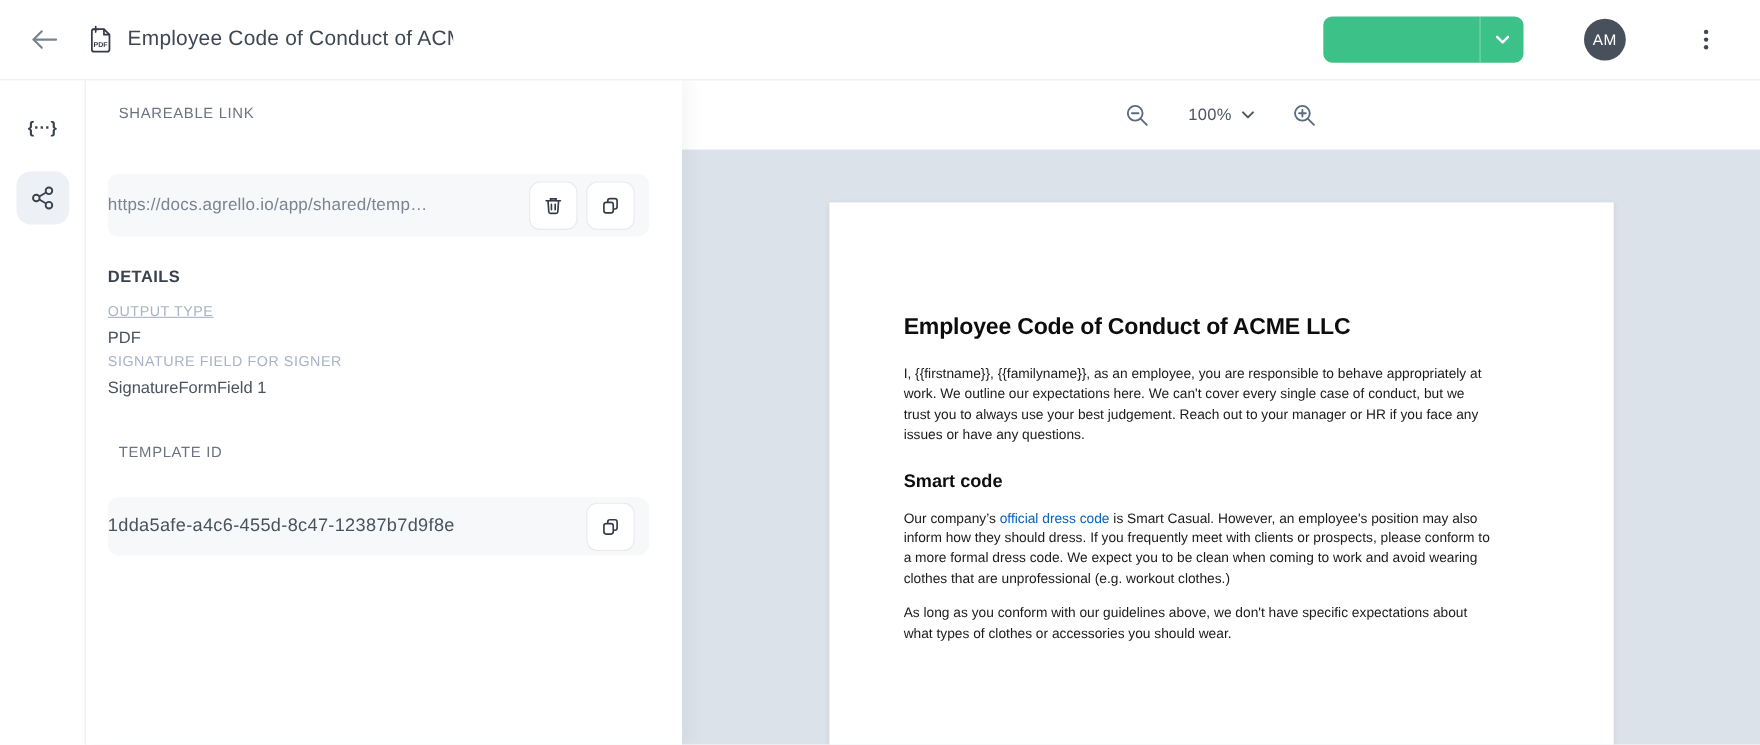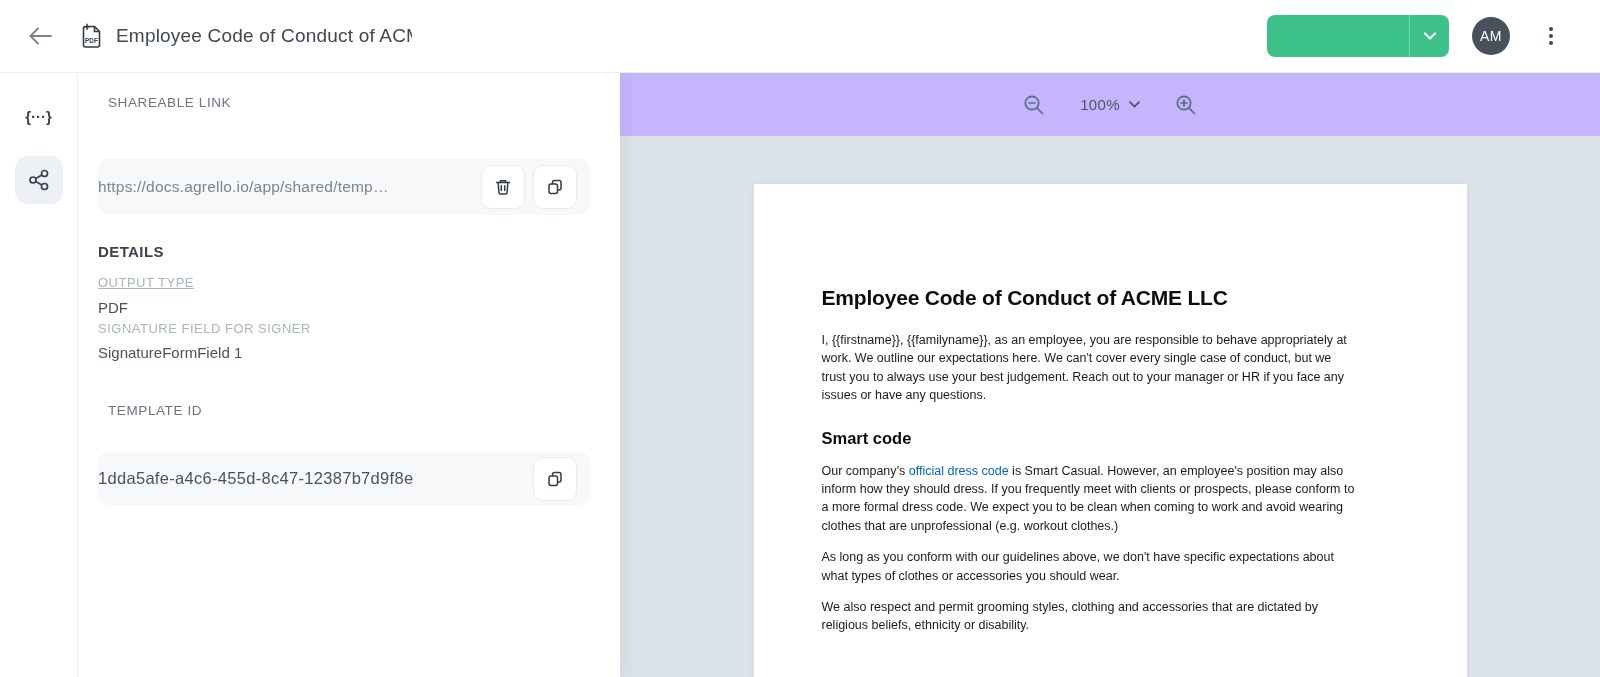--- a/index.html
+++ b/index.html
@@ -7,21 +7,21 @@
     font-family:"Liberation Sans", sans-serif; -webkit-font-smoothing:antialiased; }
 
   
   .topbar { height:73px; background:#fff; border-bottom:1px solid #ebedf0;
     display:flex; align-items:center; position:relative; z-index:5; }
   .back-btn { margin-left:24px; width:32px; height:32px; display:flex; align-items:center;
     justify-content:center; cursor:pointer; }
   .file-icon { margin-left:22px; display:flex; align-items:center; }
   .doc-name { margin-left:12px; width:296px; font-size:19px; color:#3e4753;
     white-space:nowrap; overflow:hidden; letter-spacing:.2px; }
-  .topbar-right { margin-left:auto; display:flex; align-items:center; }
+  .topbar-right { margin-left:auto; display:flex; align-items:center;gap:32px; }
   .use-template { display:flex; height:42px; border-radius:8px; overflow:hidden; cursor:pointer; }
   .use-template .main { width:142px; display:flex; align-items:center; justify-content:center;
     color:#fff; font-size:13px; letter-spacing:1.2px; font-weight:bold; }
   .use-template .caret { width:40px; display:flex; align-items:center; justify-content:center;
     border-left:1px solid rgba(255,255,255,.35); }
   .avatar { margin-left:23px; width:38px; height:38px; border-radius:50%;
     display:flex; align-items:center; justify-content:center;
     color:#fff; font-size:14px; letter-spacing:.5px; cursor:pointer; }
   .kebab { margin-left:35px; margin-right:43px; display:flex; flex-direction:column;
     gap:3px; cursor:pointer; padding:4px; }
@@ -58,21 +58,21 @@
   .sq-btn:last-child { margin-right:13px; }
   .details-h { position:absolute; left:20px; top:170px; font-size:15px; font-weight:bold;
     color:#39424e; letter-spacing:.4px; }
   .mini-label { position:absolute; left:20px; font-size:13px; color:#a8b4c4; letter-spacing:.5px; }
   .mini-value { position:absolute; left:20px; font-size:15px; color:#49525e; }
   .lbl-output { top:202px;text-decoration:underline; }  .val-output { top:226px; }
   .lbl-sig { top:248px; }     .val-sig { top:271px; }
 
   
   .viewer { flex:1; background:#dce2e9; display:flex; flex-direction:column; min-width:0; }
-  .viewer-toolbar { height:63px; background:#c4b5fd; display:flex; align-items:center;
+  .viewer-toolbar { height:63px; background:#ffffff; display:flex; align-items:center;
     justify-content:center; flex:none;text-align:right; }
   .zoom-btn { display:flex; align-items:center; justify-content:center; cursor:pointer;
     width:32px; height:32px; }
   .zoom-level { display:flex; align-items:center; gap:9px; margin:0 30px; cursor:pointer; }
   .zoom-level span { font-size:15px; color:#4c5663; letter-spacing:.3px; }
   .page-wrap { flex:1; overflow:hidden; display:flex; justify-content:center; }
   .page { width:713px; margin-top:48px; background:#fff; min-height:520px;
     box-shadow:0 1px 6px rgba(40,50,70,.08);
     padding:102px 112px 40px 68px; }
   .doc { font-family:"Liberation Sans", sans-serif; color:#1b1b1b; }
@@ -219,18 +219,17 @@
     </div>
 
     <div class="page-wrap">
       <div class="page">
         <div class="doc">
           <h1>Employee Code of Conduct of ACME LLC</h1>
           <p>I, {{firstname}}, {{familyname}}, as an employee, you are responsible to behave appropriately at work. We outline our expectations here. We can't cover every single case of conduct, but we trust you to always use your best judgement. Reach out to your manager or HR if you face any issues or have any questions.</p>
           <h2>Smart code</h2>
           <p><span>Our company’s </span><a>official dress code</a><span> is Smart Casual. However, an employee's position may also inform how they should dress. If you frequently meet with clients or prospects, please conform to a more formal dress code. We expect you to be clean when coming to work and avoid wearing clothes that are unprofessional (e.g. workout clothes.)</span></p>
           <p>As long as you conform with our guidelines above, we don't have specific expectations about what types of clothes or accessories you should wear.</p>
-          <p>We also respect and permit grooming styles, clothing and accessories that are dictated by religious beliefs, ethnicity or disability.</p>
         </div>
       </div>
     </div>
   </section>
 </div>
 
 </body></html>

